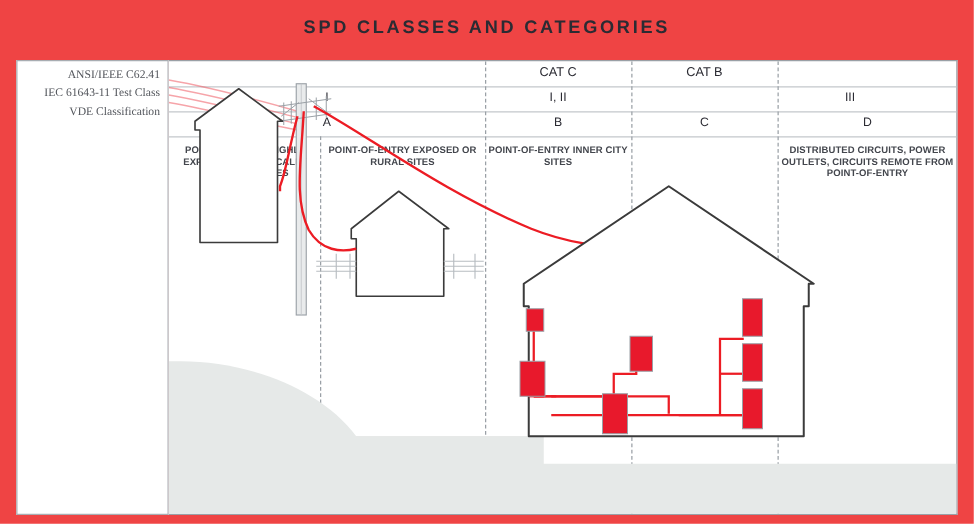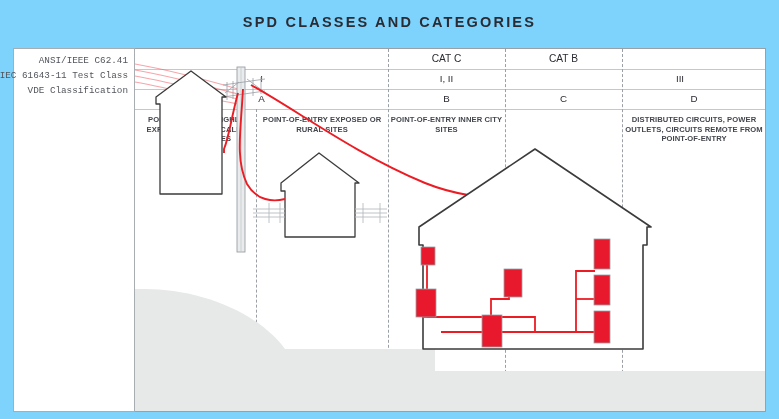--- a/index.html
+++ b/index.html
@@ -11,21 +11,21 @@
     width: 779px;
     height: 419px;
     font-family: "Liberation Sans", sans-serif;
     overflow: hidden;
     position: relative;
   }
   #page {
     position: relative;
     width: 779px;
     height: 419px;
-    background: #7dd3fc;
+    background: #ef4444;
   }
   #title {
     position: absolute;
     left: 0;
     top: 14px;
     width: 779px;
     text-align: center;
     font-size: 14.5px;
     font-weight: bold;
     letter-spacing: 2.2px;
@@ -44,21 +44,21 @@
     background: #ffffff;
   }
   .label-line {
     position: absolute;
     right: 6px;
     text-align: right;
     font-size: 9.3px;
     color: #53565c;
     white-space: nowrap;
     line-height: 11px;
-    font-family: Liberation Mono, monospace;
+    font-family: Liberation Serif, serif;
   }
   
   #grid {
     position: absolute;
     left: 135px;
     top: 48px;
     width: 631px;
     height: 364px;
     box-sizing: border-box;
     border-top: 1px solid #9aa0a6;

